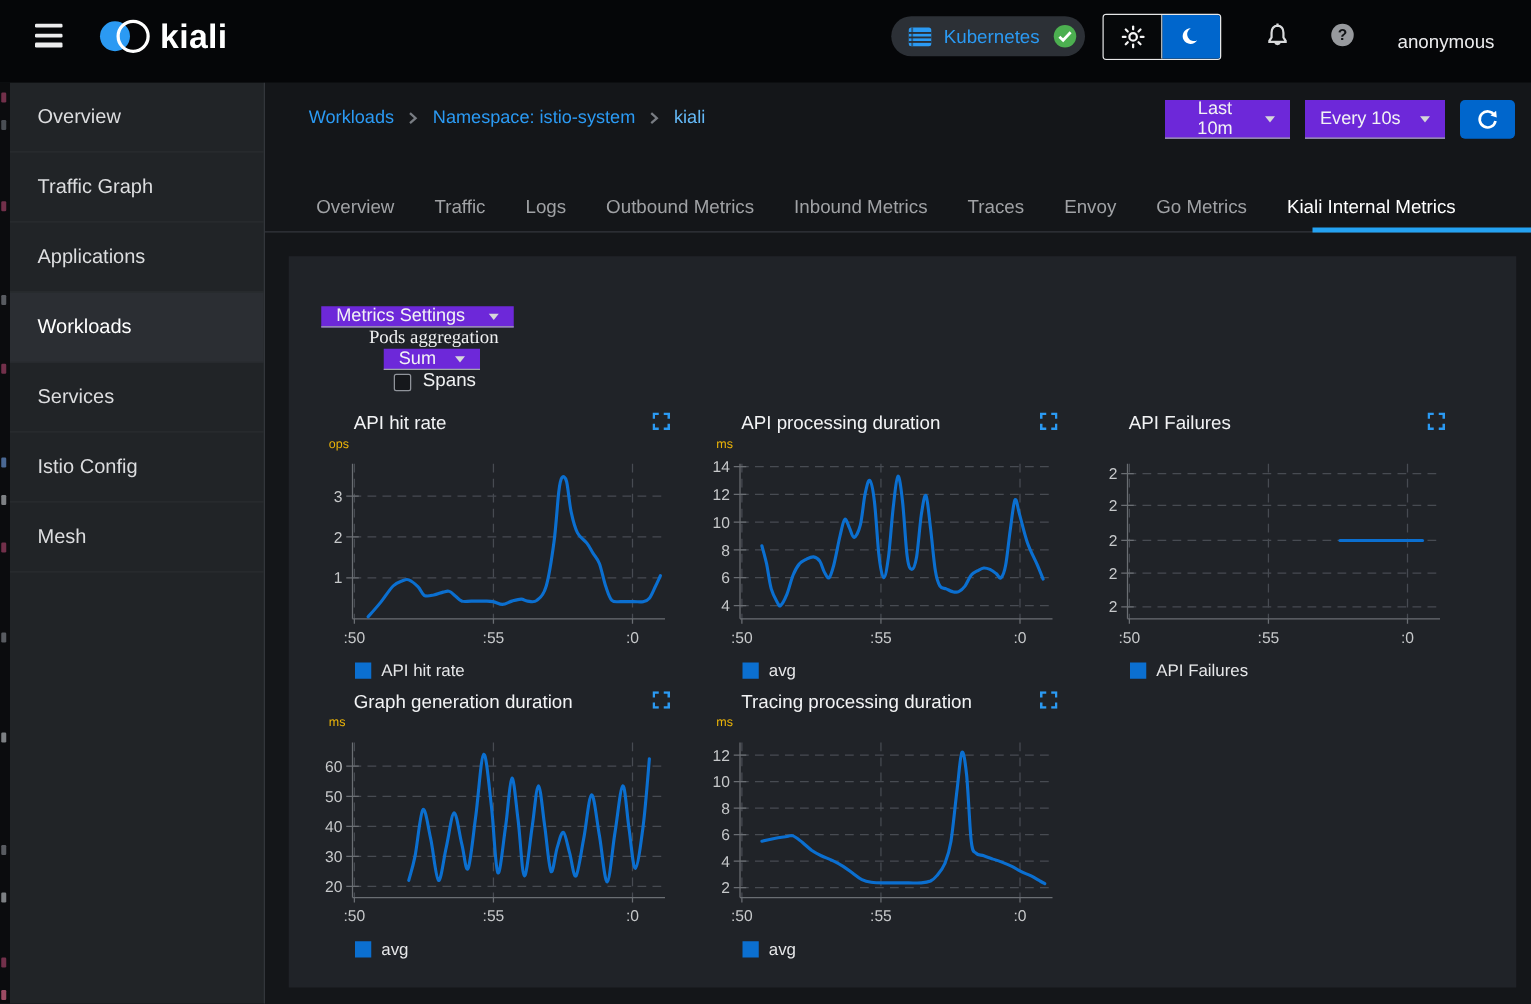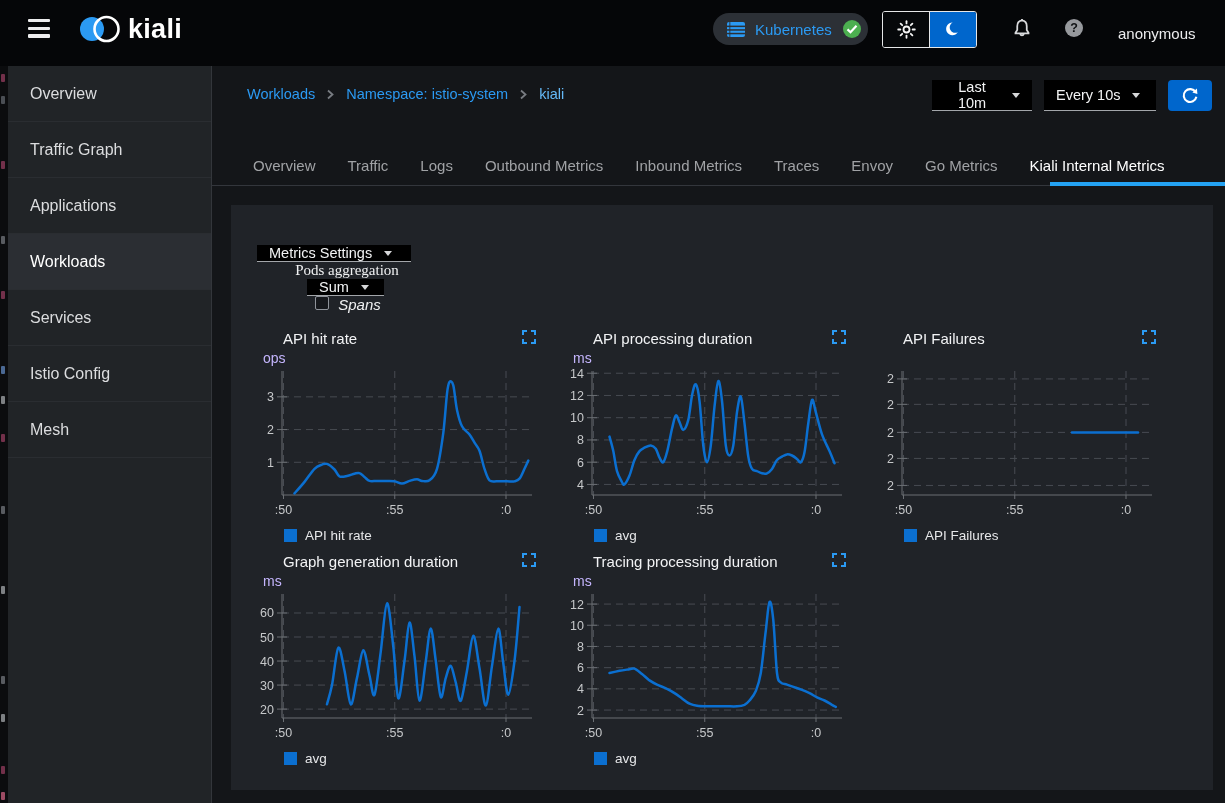--- a/index.html
+++ b/index.html
@@ -39,50 +39,50 @@
   .speck { position:absolute; left:1px; width:4px; height:8px; border-radius:1px; opacity:.8; }
 
   
   .content { position:absolute; left:212px; top:66px; right:0; bottom:0; }
 
   .breadcrumb { position:absolute; left:35px; top:20px; display:flex; align-items:center; gap:11px; font-size:14.5px; }
   .crumb { color:#2b9af3; cursor:pointer; }
   .crumb.current { color:#64b9f7; }
 
   .time-toolbar { position:absolute; top:14px; right:13px; display:flex; gap:12px; height:31px; }
-  .pf-select { background:#000000; border:none; border-bottom:1px solid #a3a6aa; color:#f2f3f4;
-               font-size:14.5px; display:flex; align-items:center; justify-content:flex-start;
+  .pf-select { background:#6d28d9; border:none; border-bottom:1px solid #a3a6aa; color:#f2f3f4;
+               font-size:14.5px; display:flex; align-items:center; justify-content:space-between;
                padding:0 12px; cursor:pointer; box-sizing:border-box; }
   .duration { width:100px; } .interval { width:112px; }
   .refresh-btn { width:44px; height:31px; background:#0066cc; border:none; border-radius:4px;
                  display:flex; align-items:center; justify-content:center; cursor:pointer; }
   .caret { width:0; height:0; border-left:4.5px solid transparent; border-right:4.5px solid transparent;
            border-top:5px solid #d6d7d9; margin-left:12px; }
 
   .tabs { position:absolute; top:79px; left:0; right:0; height:41px; display:flex; align-items:center;
           padding-left:25px; border-bottom:1px solid #33363c; box-sizing:border-box; }
   .tab { padding:0 16px; height:100%; display:flex; align-items:center; font-size:15px; color:#a0a2a5; cursor:pointer; }
   .tab.active { color:#ffffff; }
   .active-underline { position:absolute; top:116px; left:838px; right:0; height:4px; background:#24a2f2; z-index:2; }
 
   .card { position:absolute; left:19px; top:139px; width:982px; height:585px; background:#202328; }
 
   .metrics-toolbar { position:absolute; top:40px; left:26px; display:flex; align-items:center; height:31px;flex-direction:column; }
   .settings { width:154px; } .sum { width:77px; margin-left:23px; }
   .agg-label { margin-left:26px; font-size:15px; color:#f0f1f2;font-family:Liberation Serif, serif; }
-  .spans { margin-left:28px; display:flex; align-items:flex-start; gap:9px; font-size:15px; color:#f0f1f2; cursor:pointer;font-style:italic; }
+  .spans { margin-left:28px; display:flex; align-items:flex-end; gap:9px; font-size:15px; color:#f0f1f2; cursor:pointer; }
   .checkbox { width:14px; height:14px; border:1px solid #8f939a; background:#16181c; border-radius:2px; box-sizing:border-box; }
 
   .charts-grid { position:absolute; left:27px; top:125px; display:grid;
                  grid-template-columns:repeat(3,282px); grid-auto-rows:215px; column-gap:28px; row-gap:8px; }
   .chart-cell { position:relative; }
   .chart-head { display:flex; align-items:flex-start; padding-left:25px; height:20px; }
   .chart-title { font-size:15px; color:#f2f3f5; }
   .expand-btn { margin-left:auto; margin-right:4px; background:none; border:none; padding:0; cursor:pointer; }
-  .chart-unit { height:17px; font-size:14px; color:#c4b5fd; padding-left:5px; }
+  .chart-unit { height:17px; font-size:10px; color:#eab308; padding-left:5px; }
   .chart-legend { display:flex; align-items:center; gap:8px; padding-left:26px; margin-top:5px;
                   font-size:13.5px; color:#e6e7e9; cursor:pointer; }
   .legend-swatch { width:13px; height:13px; }
   svg text { font-family:"Liberation Sans", sans-serif; }
 </style>
 </head>
 <body>
 
 <header class="masthead">
   <button class="hamburger">

